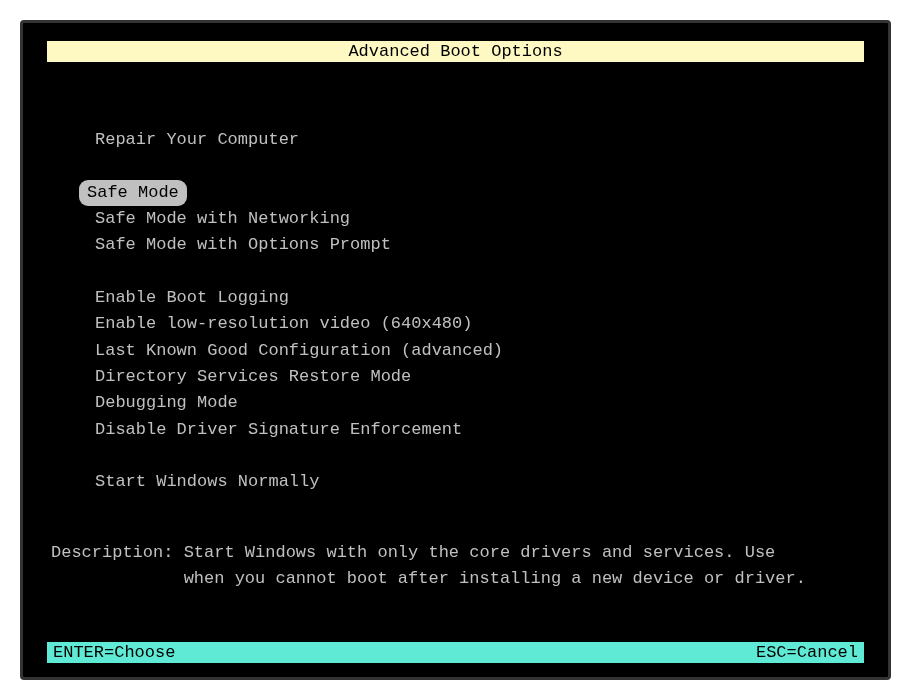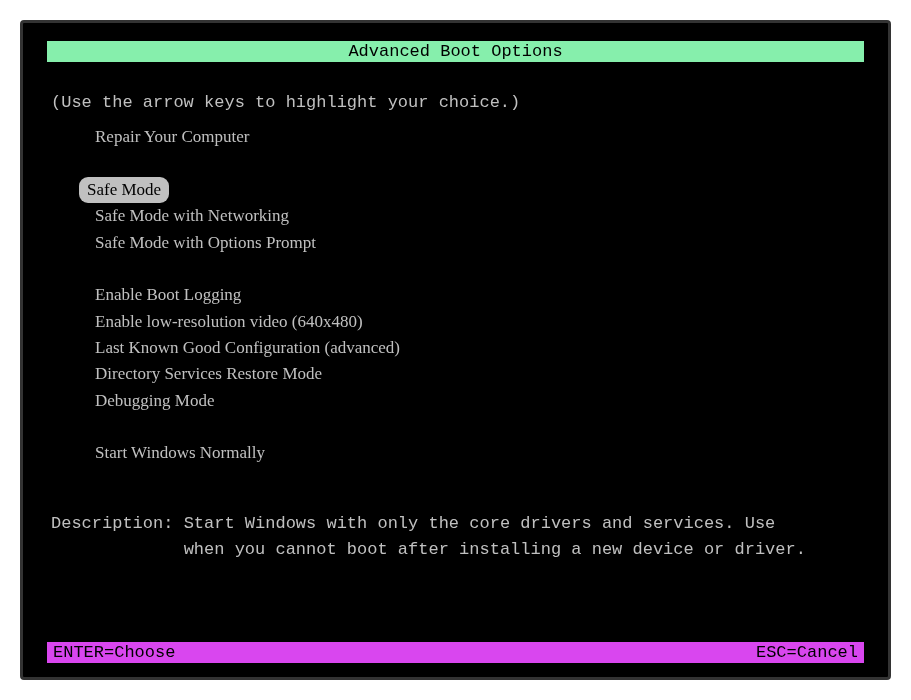--- a/index.html
+++ b/index.html
@@ -17,36 +17,35 @@
       height: 660px;
       background: #000;
       color: #c0c0c0;
       border: 3px solid #333;
       border-radius: 4px;
       padding: 18px 0 0 0;
       position: relative;
       overflow: hidden;
     }
     .title-bar {
-      background: #86efac;
+      background: #fef9c3;
       color: #000;
       text-align: center;
       margin: 0 24px;
       padding: 1px 0;
       font-weight: normal;
     }
     .content {
       padding: 28px 28px 0 28px;
       line-height: 1.55;
     }
     .instr { white-space: pre; }
     .options {
-      margin-top: 8px;
+      margin-top: 37px;
       padding-left: 36px;
-      font-family: Liberation Serif, serif;
     }
     .opt-item {
       white-space: pre;
       padding: 0 8px 0 8px;
       display: inline-block;
     }
     .opt-line { line-height: 1.55; }
     .selected {
       background: #c0c0c0;
       color: #000;
@@ -59,56 +58,56 @@
     .spacer { height: 1.55em; }
     .description {
       margin-top: 44px;
       white-space: pre-wrap;
     }
     .footer {
       position: absolute;
       bottom: 14px;
       left: 24px;
       right: 24px;
-      background: #d946ef;
+      background: #5eead4;
       color: #000;
       display: flex;
       justify-content: space-between;
       padding: 1px 6px;
     }
   </style>
 </head>
 <body>
 
 <div class="screen">
 
   <div class="title-bar">
     <span>Advanced Boot Options</span>
   </div>
 
   <div class="content">
-    <div class="instr">(Use the arrow keys to highlight your choice.)</div>
 
     <div class="options">
 
       <div class="opt-line"><span class="opt-item">Repair Your Computer</span></div>
 
       <div class="spacer"></div>
 
       <div class="opt-line sel-wrap"><span class="opt-item selected">Safe Mode</span></div>
       <div class="opt-line"><span class="opt-item">Safe Mode with Networking</span></div>
       <div class="opt-line"><span class="opt-item">Safe Mode with Options Prompt</span></div>
 
       <div class="spacer"></div>
 
       <div class="opt-line"><span class="opt-item">Enable Boot Logging</span></div>
       <div class="opt-line"><span class="opt-item">Enable low-resolution video (640x480)</span></div>
       <div class="opt-line"><span class="opt-item">Last Known Good Configuration (advanced)</span></div>
       <div class="opt-line"><span class="opt-item">Directory Services Restore Mode</span></div>
       <div class="opt-line"><span class="opt-item">Debugging Mode</span></div>
+      <div class="opt-line"><span class="opt-item">Disable Driver Signature Enforcement</span></div>
 
       <div class="spacer"></div>
 
       <div class="opt-line"><span class="opt-item">Start Windows Normally</span></div>
     </div>
 
     <div class="description"><span>Description: </span><span>Start Windows with only the core drivers and services. Use
              when you cannot boot after installing a new device or driver.</span></div>
   </div>
 

